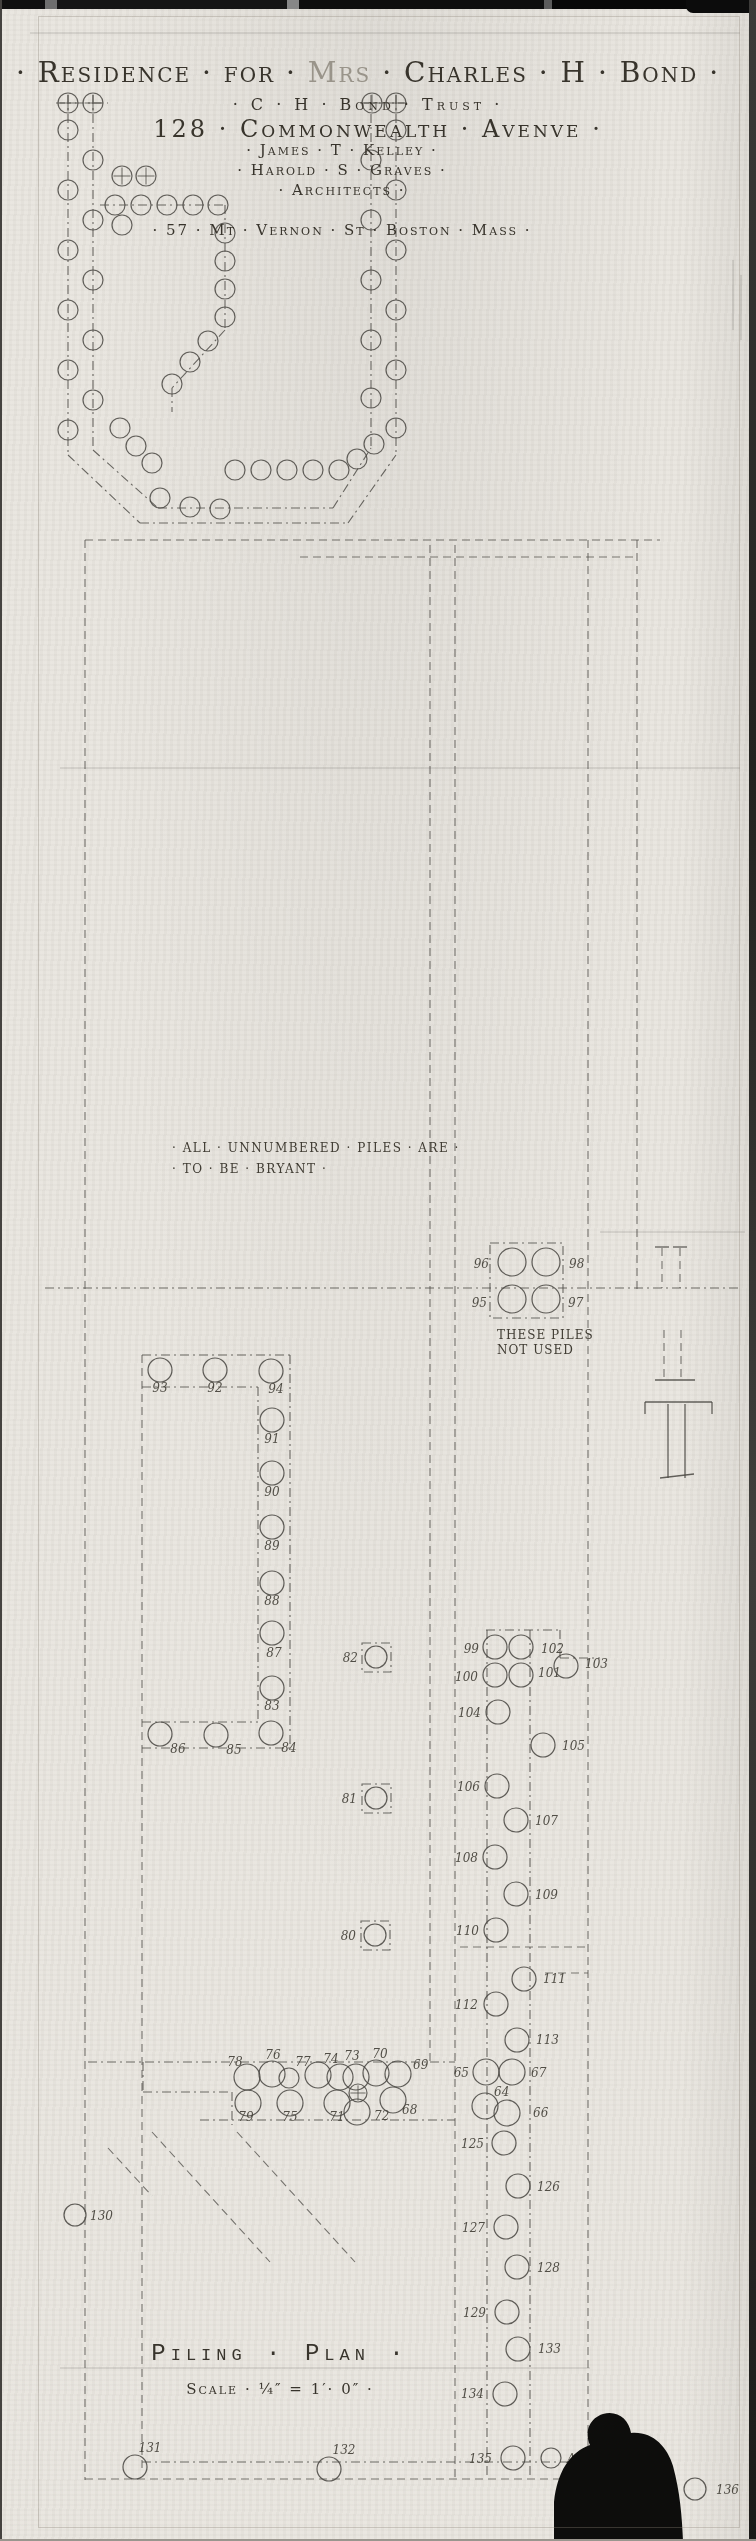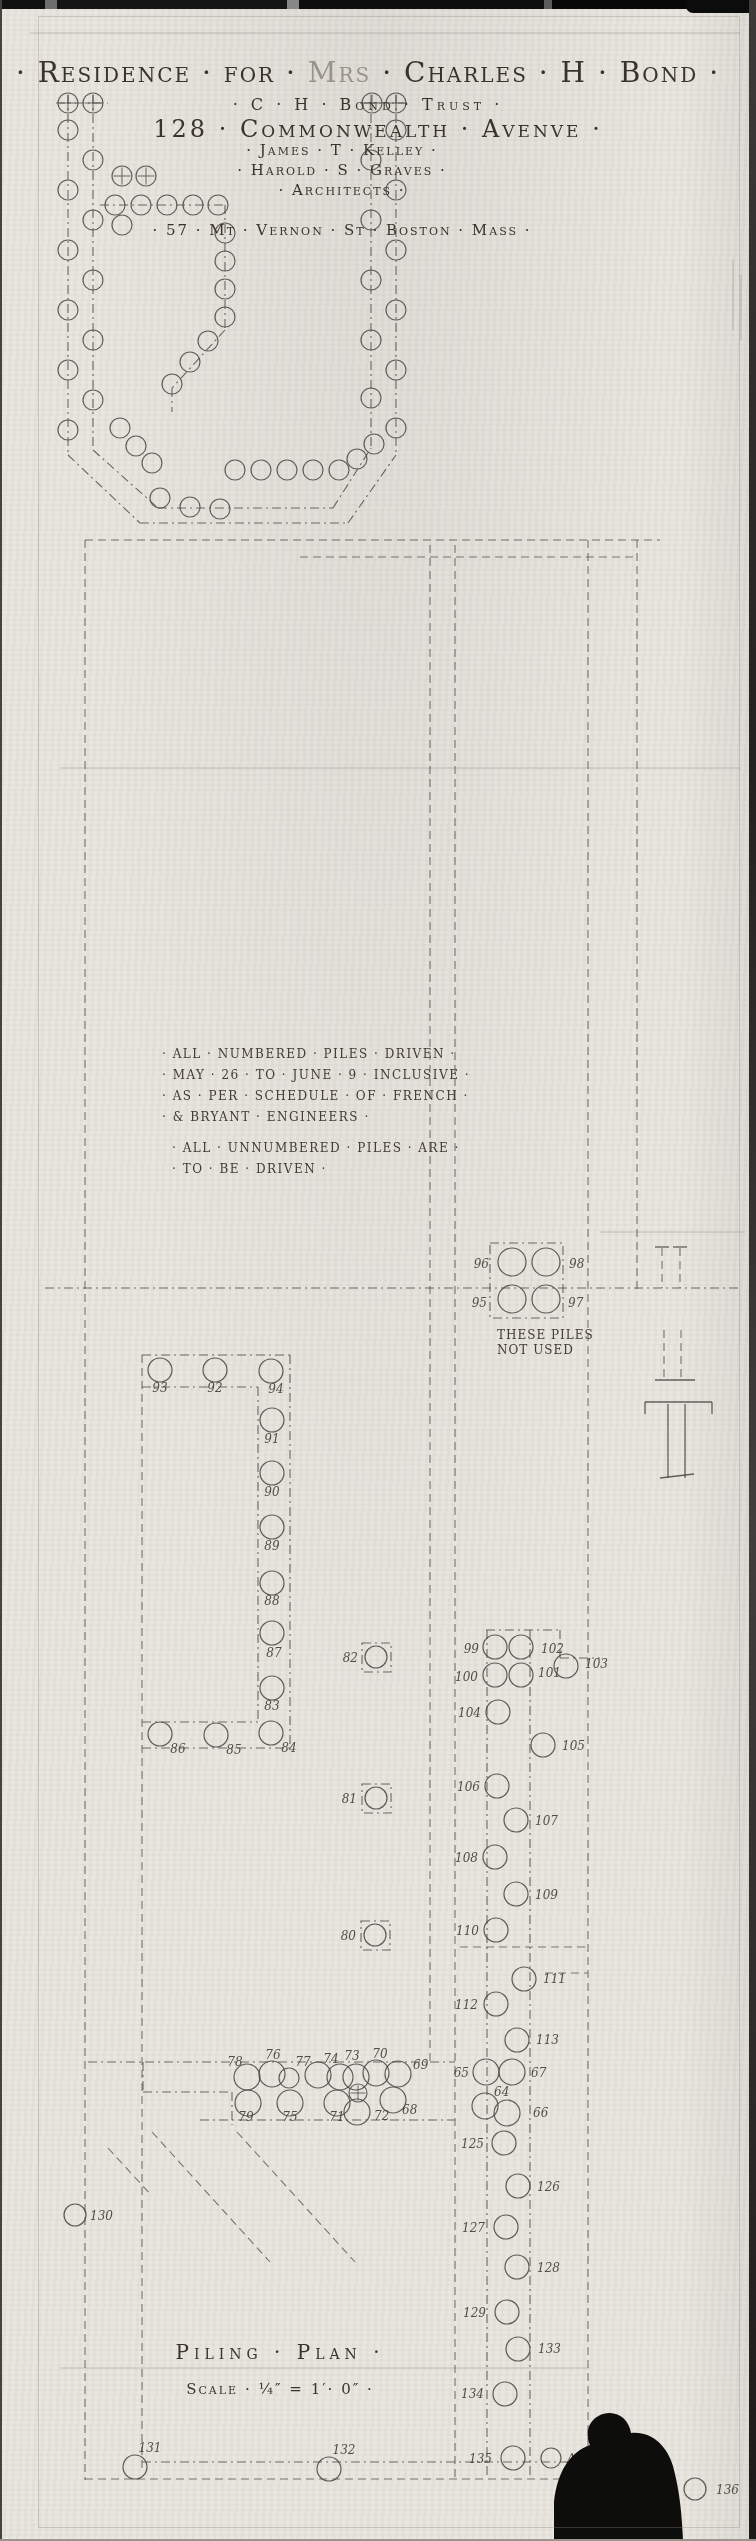--- a/index.html
+++ b/index.html
@@ -21,21 +21,21 @@
   #title-line .fade{color:#99948a;}
   #trust-line{top:95px;left:0;width:736px;font-size:16px;letter-spacing:4px;}
   #address-line{top:115px;left:0;width:736px;font-size:24px;letter-spacing:3px;margin-left:10px;}
   #arch-block{top:140px;left:192px;width:300px;font-size:15px;letter-spacing:2px;line-height:20px;}
   #arch-address{top:221px;left:142px;width:400px;font-size:15px;letter-spacing:2px;text-align:center;}
   .notes{font-size:12px;line-height:21px;letter-spacing:1.5px;color:#403c33;white-space:nowrap;}
   #notes-driven{top:1044px;left:162px;}
   #notes-unnumbered{top:1138px;left:172px;}
   #contract-note{top:1292px;left:166px;font-size:13px;line-height:22px;letter-spacing:1px;color:#46423a;white-space:nowrap;}
   #group-note{top:1328px;left:497px;font-size:12px;line-height:15px;letter-spacing:1px;color:#403c33;white-space:nowrap;}
-  #plan-title{top:2340px;left:150px;width:260px;font-size:20px;letter-spacing:5px;}
+  #plan-title{top:2340px;left:150px;width:260px;font-size:24px;letter-spacing:5px;font-family:Liberation Mono, monospace;}
   #scale-line{top:2380px;left:150px;width:260px;font-size:15px;letter-spacing:2px;}
   
   #edge-top{left:0;top:0;width:100%;height:9px;
     background:linear-gradient(90deg,#101010 0 6%,#6e6e6e 6% 7.5%,#151515 7.5% 38%,#878787 38% 39.5%,#0e0e0e 39.5% 72%,#5c5c5c 72% 73%,#080808 73% 100%);}
   #edge-top-right{left:686px;top:0;width:70px;height:13px;background:#0c0c0c;border-radius:0 0 0 7px;}
   #edge-right{right:0;top:0;width:7px;height:100%;
     background:linear-gradient(180deg,#3c3b39,#23221f 30%,#403f3c 60%,#1b1a18);}
   #edge-left{left:0;top:0;width:2px;height:100%;background:#454340;}
   #edge-bottom{left:0;bottom:0;width:100%;height:2px;background:#9a968e;}
   #border-rect{left:38px;top:16px;width:700px;height:2510px;border:1px solid rgba(140,133,120,.35);}
@@ -323,30 +323,24 @@
   </div>
   <div id="address-line" class="abs txt sc center">128 · Commonwealth · Avenve ·</div>
 
   <div id="arch-block" class="abs txt sc center">
     <div>· James · T · Kelley ·</div>
     <div>· Harold · S · Graves ·</div>
     <div>· Architects ·</div>
   </div>
   <div id="arch-address" class="abs txt sc center">· 57 · Mt · Vernon · St · Boston · Mass ·</div>
 
-  <div id="notes-driven" class="abs notes">
-    <div>· ALL · NUMBERED · PILES · DRIVEN ·</div>
-    <div>· MAY · 26 · TO · JUNE · 9 · INCLUSIVE ·</div>
-    <div>· AS · PER · SCHEDULE · OF · FRENCH ·</div>
-    <div>· &amp; BRYANT · ENGINEERS ·</div>
-  </div>
 
   <div id="notes-unnumbered" class="abs notes">
     <div>· ALL · UNNUMBERED · PILES · ARE ·</div>
-    <div>· TO · BE · DRIVEN ·</div>
+    <div>· TO · BE · BRYANT ·</div>
   </div>
 
 
   <div id="group-note" class="abs">
     <div>THESE PILES</div>
     <div>NOT USED</div>
   </div>
 
   <div id="plan-title" class="abs txt sc center">Piling · Plan ·</div>
   <div id="scale-line" class="abs txt sc center">Scale · ¼″ = 1′· 0″ ·</div>

